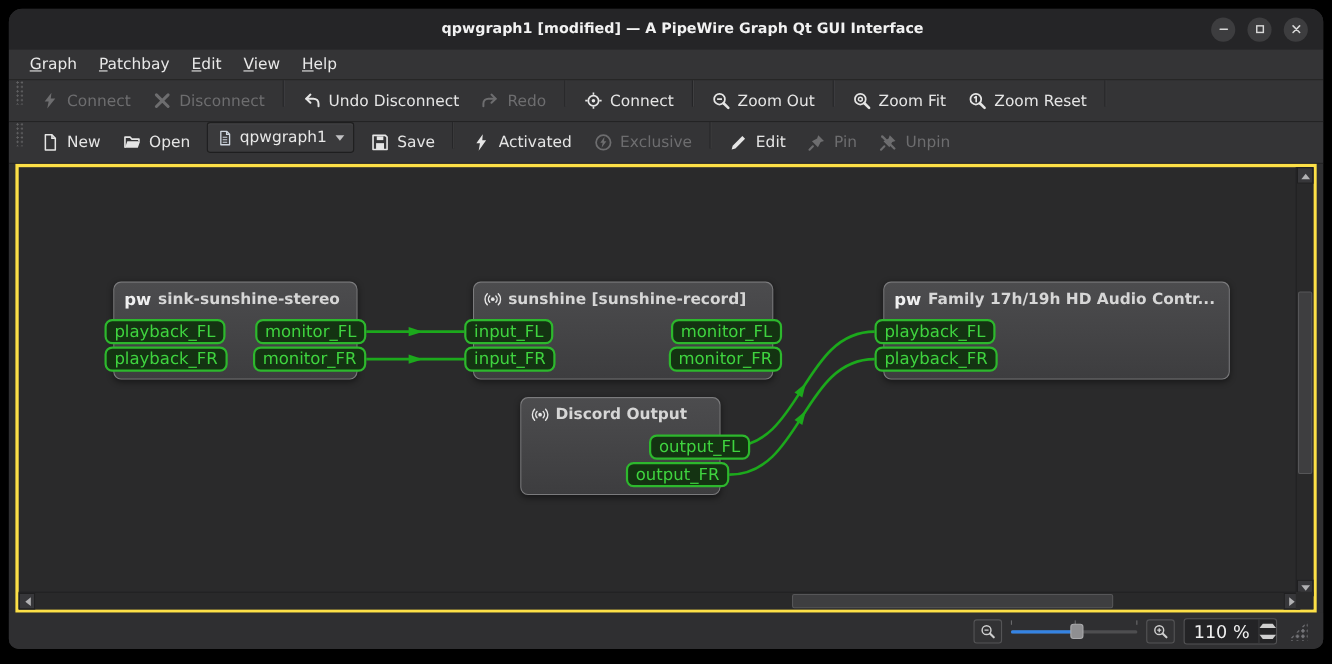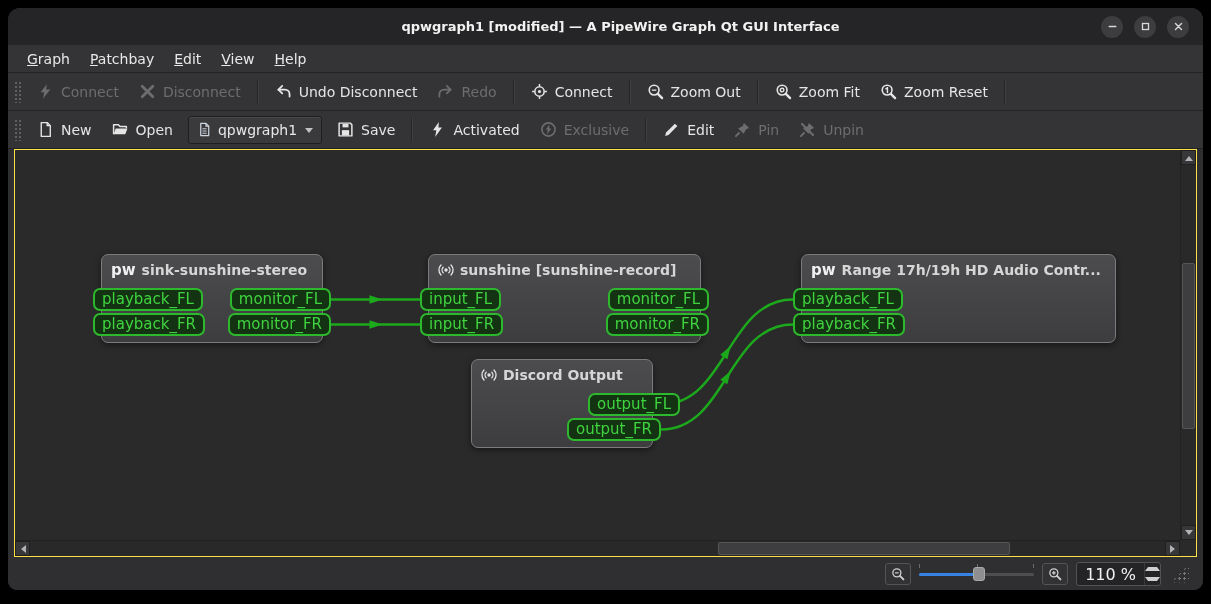--- a/index.html
+++ b/index.html
@@ -13,36 +13,36 @@
   .win-controls{position:absolute;right:14px;top:0;height:100%;display:flex;align-items:center;gap:11px;}
   .win-btn{width:22px;height:22px;border-radius:50%;background:#3d3d3f;color:#d8d8d8;
            display:flex;align-items:center;justify-content:center;}
   .win-btn svg{width:15px;height:15px;}
   
   .menubar{height:28px;background:#343436;display:flex;align-items:center;padding-left:10px;gap:2px;
            border-bottom:1px solid #232324;box-sizing:border-box;}
   .menu-item{display:inline-block;padding:3px 9px;font-size:14px;color:#e8e8e8;}
   .menu-item::first-letter{text-decoration:underline;}
   
-  .toolbar{height:38px;background:#343436;display:flex;align-items:center;gap:2px;padding:0 4px;
+  .toolbar{height:38px;background:#343436;display:flex;gap:2px;padding:0 4px;
            border-bottom:1px solid #232324;box-sizing:border-box;}
   .tb-handle{width:7px;height:22px;margin:0 5px 0 2px;
              background-image:radial-gradient(#606062 1px,transparent 1.1px);background-size:4px 4px;}
   .tb-btn{display:flex;align-items:center;gap:7px;padding:5px 9px;color:#e5e5e5;font-size:14px;border-radius:3px;}
   .tb-btn.disabled{color:#6d6d6f;}
   .tb-btn svg.icon{width:17px;height:17px;}
   .tb-sep{width:1px;height:24px;background:#252527;border-right:1px solid #3f3f41;margin:0 5px;}
   .combobox{display:flex;align-items:center;gap:6px;background:#3a3a3c;border:1px solid #1e1e1f;
             border-radius:3px;height:26px;padding:0 8px;color:#e8e8e8;font-size:14px;margin:0 4px;
             box-shadow:inset 0 1px 0 #4a4a4c;}
   .combobox svg.icon{width:15px;height:15px;color:#cfd6df;}
   .combo-arrow{width:0;height:0;border:4px solid transparent;border-top:5px solid #c2c2c4;margin-top:5px;margin-left:2px;}
   
   .canvas-frame{position:absolute;left:6px;top:141px;width:1183px;height:408px;background:#2a2a2b;
-                border:1px solid #fde047;box-sizing:border-box;}
+                border:3px solid #fde047;box-sizing:border-box;}
   .viewport{position:absolute;left:0;top:0;width:1165px;height:390px;overflow:hidden;}
   #wires{position:absolute;left:0;top:0;width:1165px;height:390px;z-index:1;}
   .wire{stroke:var(--wire,#1ca91c);stroke-width:2.4;fill:none;}
   .wire-arrow{fill:var(--wire,#1ca91c);}
   .node{position:absolute;z-index:2;background:linear-gradient(#4c4c4e,#3d3d3f);
         border:1px solid #7b7b7d;border-radius:7px;box-shadow:0 2px 6px rgba(0,0,0,.45);box-sizing:border-box;}
   .node-header{display:flex;align-items:center;gap:6px;padding:7px 9px;color:#d6d6d6;
                font-weight:bold;font-size:14px;white-space:nowrap;overflow:hidden;}
   .node-header svg.icon{width:16px;height:16px;color:#e6e6e6;flex:none;}
   .pw-logo{font-weight:bold;font-size:15px;color:#f0f0f0;line-height:14px;}
@@ -291,21 +291,21 @@
               <span class="node-title">sunshine [sunshine-record]</span>
             </div>
           </div>
           <div class="port" style="left: 405px; top: 138px;">input_FL</div>
           <div class="port" style="left: 405px; top: 163px;">input_FR</div>
           <div class="port" style="right: 471px; top: 138px;">monitor_FL</div>
           <div class="port" style="right: 471px; top: 163px;">monitor_FR</div>
           <div class="node" style="left: 786px; top: 104px; width: 315px; height: 89px;">
             <div class="node-header">
               <span class="pw-logo">pw</span>
-              <span class="node-title">Range 17h/19h HD Audio Contr...</span>
+              <span class="node-title">Family 17h/19h HD Audio Contr...</span>
             </div>
           </div>
           <div class="port" style="left: 778px; top: 138px;">playback_FL</div>
           <div class="port" style="left: 778px; top: 163px;">playback_FR</div>
           <div class="node" style="left: 456px; top: 209px; width: 182px; height: 89px;">
             <div class="node-header">
               <svg viewBox="0 0 16 16" class="icon">
                 <circle cx="8" cy="8" r="1.7" fill="currentColor"></circle>
                 <path d="M5.2 5.2a4 4 0 000 5.6M10.8 5.2a4 4 0 010 5.6M3 3a7.1 7.1 0 000 10M13 3a7.1 7.1 0 010 10" stroke="currentColor" stroke-width="1.3" fill="none" stroke-linecap="round"></path>
               </svg>

